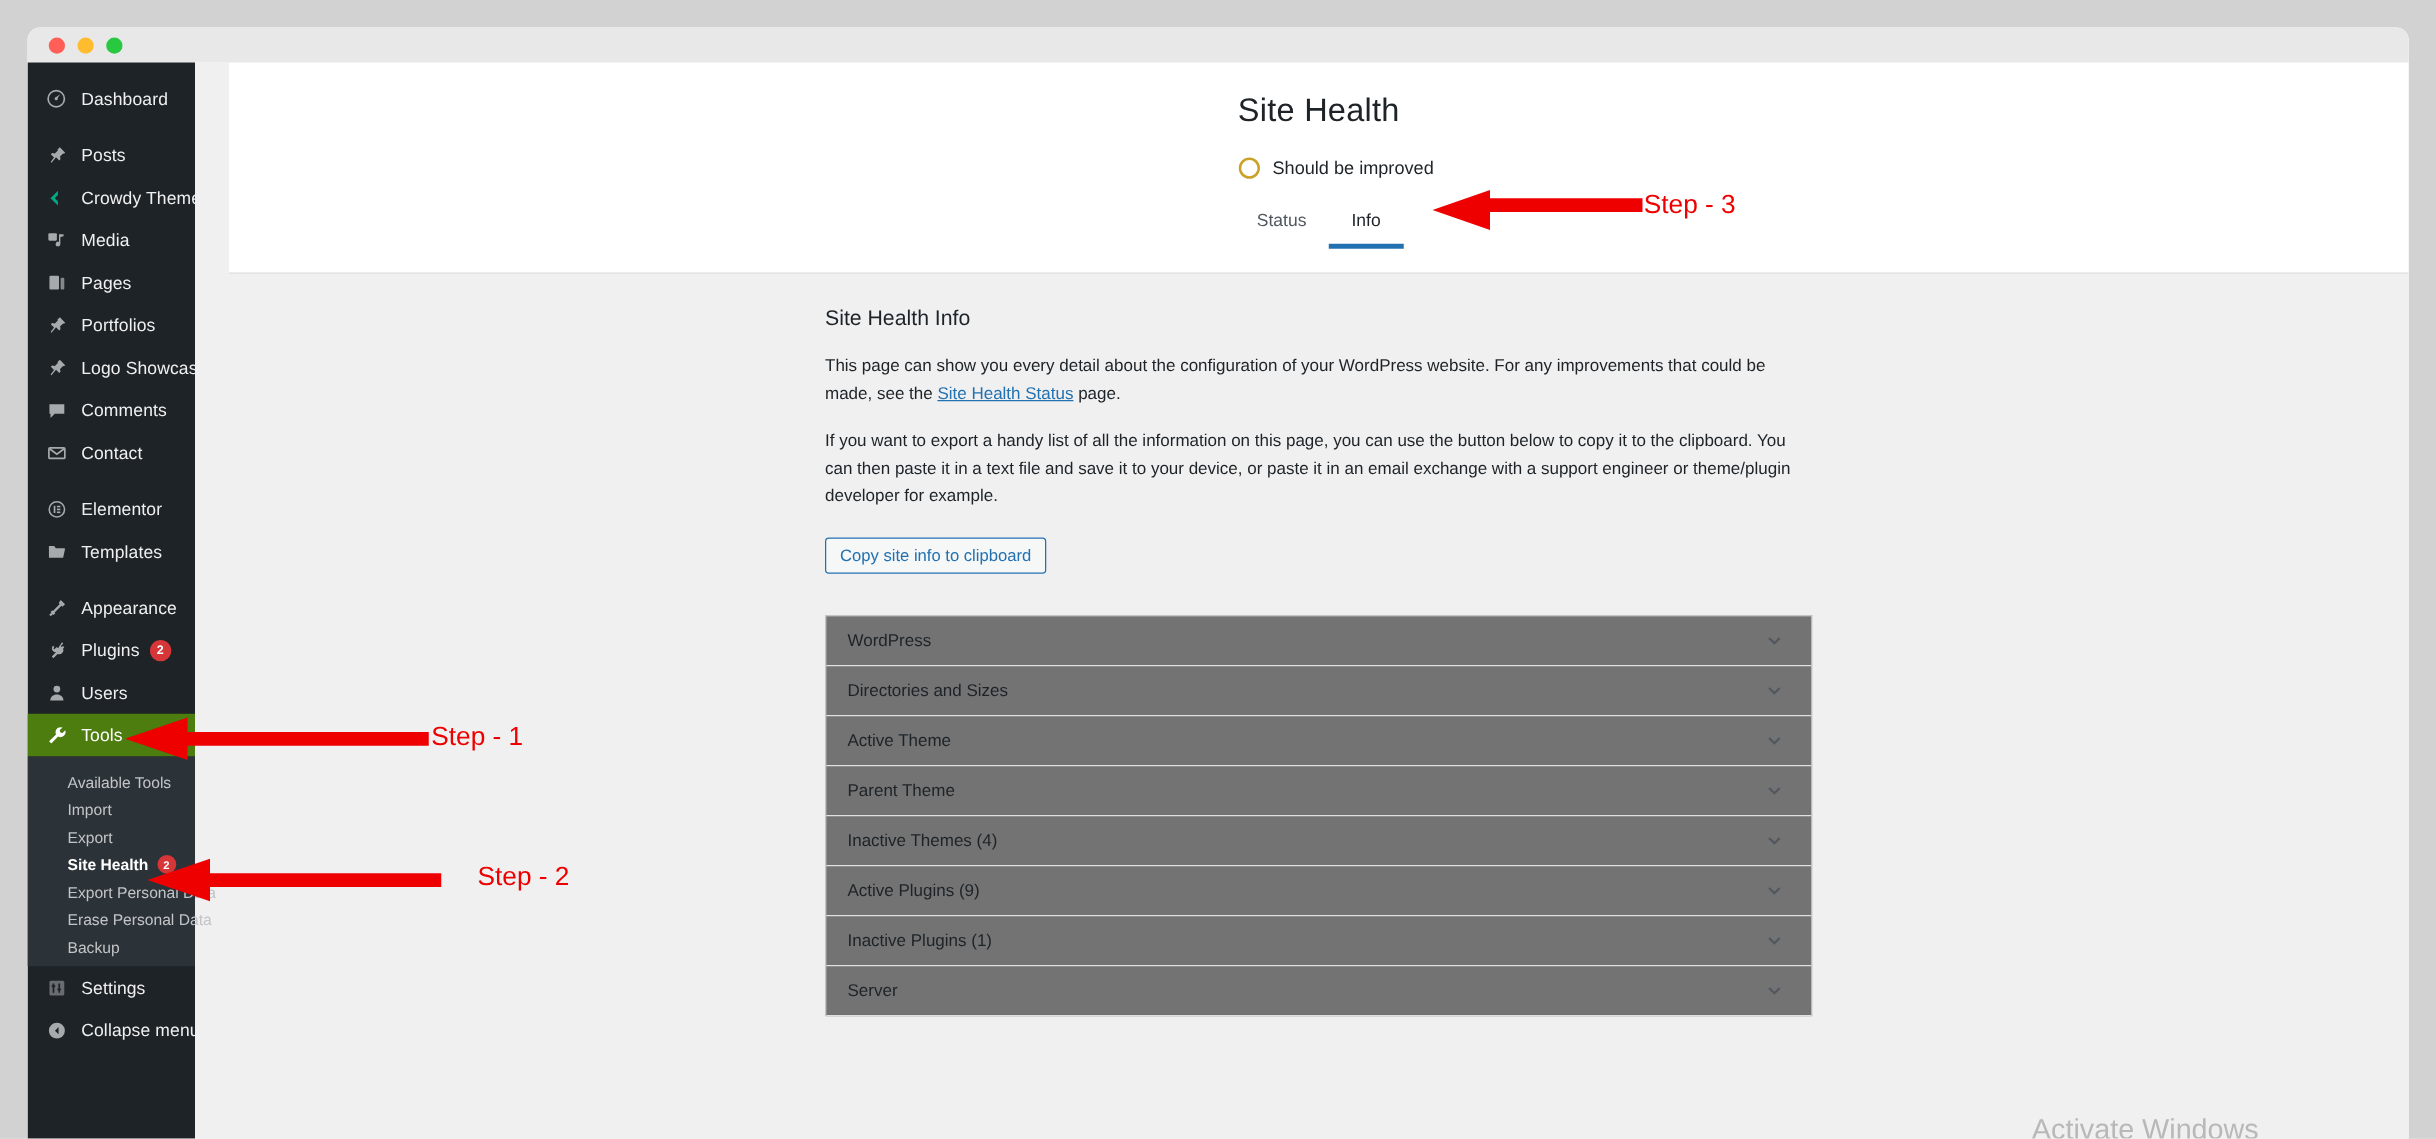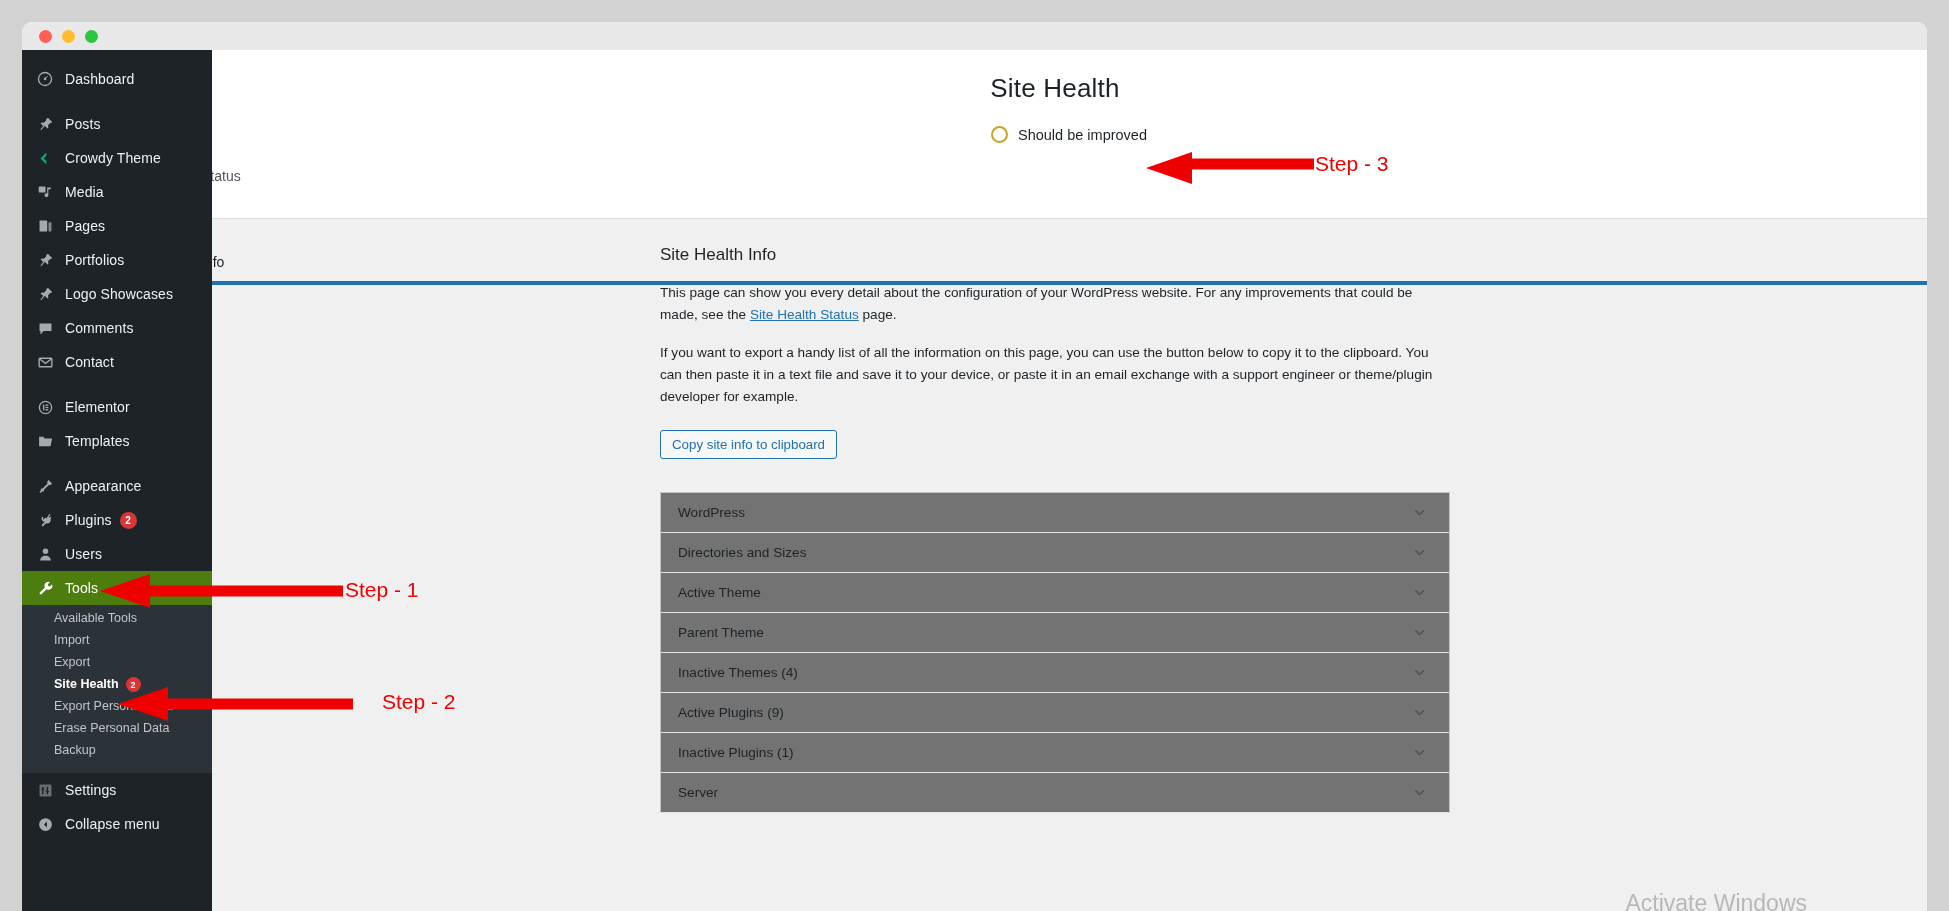--- a/index.html
+++ b/index.html
@@ -44,21 +44,21 @@
     left: 0; top: 28px;
     width: 1905px;
     height: 861px;
     background: #f0f0f1;
   }
 
   
   #adminmenu {
     position: absolute;
     left: 0; top: 0;
-    width: 190px;
+    width: 134px;
     height: 861px;
     background: #1d2327;
     z-index: 20;
     font-size: 14px;
   }
   .menu-spacer { height: 12px; }
 
   .menu-item {
     display: flex;
     align-items: center;
@@ -98,21 +98,21 @@
     border-radius: 9px;
     display: inline-flex;
     align-items: center;
     justify-content: center;
     padding: 0 5px;
   }
 
   .submenu { background: #2c3338; padding: 6px 0 8px 0; }
   .submenu-item {
     display: flex;
-    align-items: flex-start;
+    align-items: flex-end;
     height: 22px;
     padding-left: 32px;
     color: #c3c4c7;
     font-size: 12.5px;
     white-space: nowrap;
   }
   .submenu-item.current { color: #fff; font-weight: bold; }
   .submenu-item .sub-badge {
     margin-left: 7px;
     background: #d63638;
@@ -164,24 +164,22 @@
     padding-left: 28px;
   }
   #status-ring {
     width: 17px; height: 17px;
     border-radius: 50%;
     border: 2px solid #c9a227;
     box-sizing: border-box;
   }
   #sh-tabs {
     display: flex;
-    justify-content: flex-end;
-    gap: 52px;
+    justify-content: center;
     margin-top: 22px;
-    flex-direction: column;
   }
   .sh-tab {
     font-size: 14px;
     color: #50575e;
     padding: 3px 18px 11px 18px;
     border-bottom: 4px solid transparent;
     position: relative;
   }
   .sh-tab.active {
     color: #1d2327;

